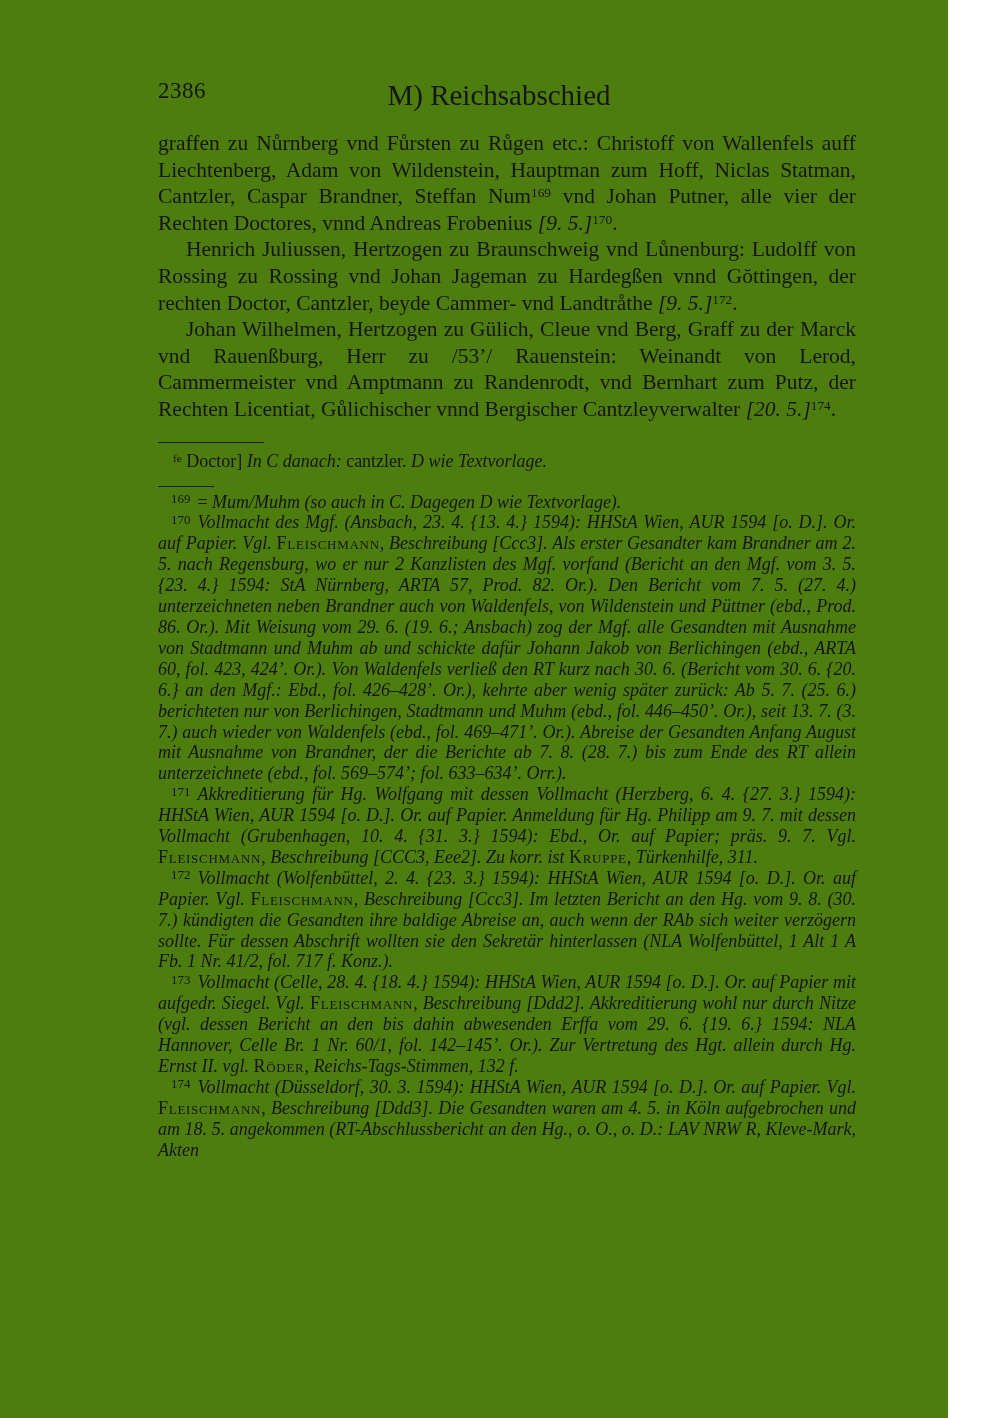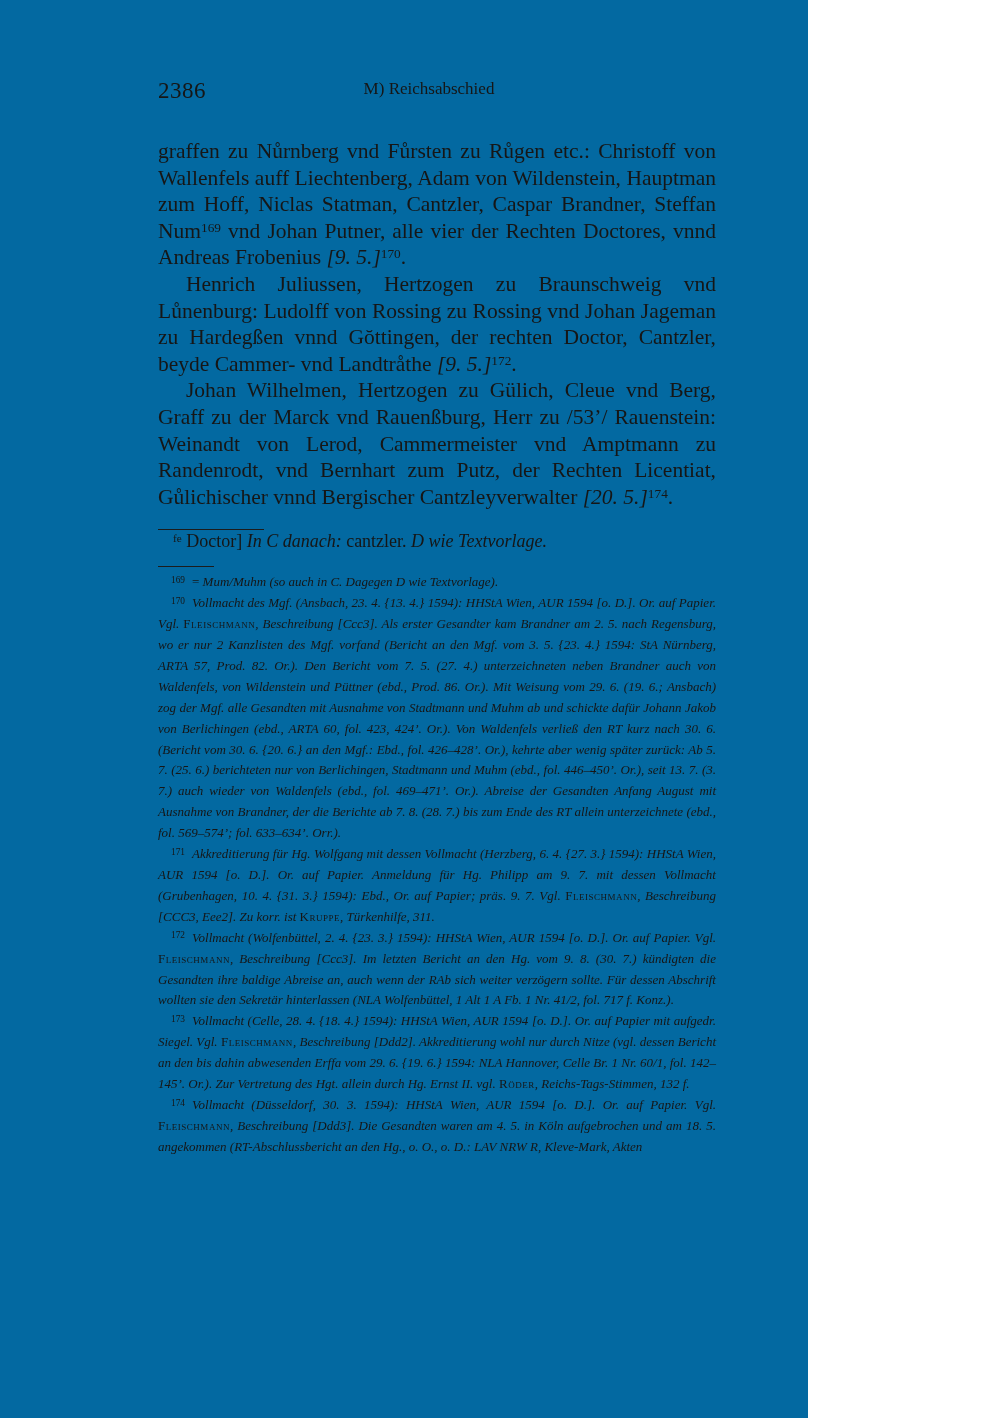--- a/index.html
+++ b/index.html
@@ -5,69 +5,70 @@
   html,body{margin:0;padding:0;}
   body{
     width:1004px;height:1418px;
     background:#ffffff;
     font-family:"Liberation Serif","DejaVu Serif",serif;
     color:#161616;
     overflow:hidden;
   }
   .page{
     position:relative;
-    width:808px;height:1418px;
+    width:948px;height:1418px;
     box-sizing:border-box;
     padding:78px 92px 0 158px;
-    background:#0369a1;
+    background:#4d7c0f;
   }
   .pagehead{
     position:relative;
     height:30px;
     font-size:23px;
   }
   .page-number{
     position:absolute;left:0;top:0;
     letter-spacing:0.5px;
   }
   .running-header{
     position:absolute;left:0;right:16px;top:1px;
     text-align:center;
-    font-size:17px;
+    font-size:29px;
   }
   .maintext{
-    margin-top:30px;
+    margin-top:22px;
     font-size:21.5px;
     line-height:26.6px;
     text-align:justify;
   }
   .para{margin:0;}
   .para.indent{text-indent:28px;}
 
   .seg-r{font-style:normal;}
   .seg-i{font-style:italic;}
   .seg-sc{font-style:normal;font-variant:small-caps;letter-spacing:0.04em;font-family:Liberation Serif, serif;}
   .seg-sup{font-style:normal;font-size:0.62em;vertical-align:0.45em;line-height:0;}
 
   .rule{
     border:0;border-top:1.6px solid #1c1c1c;
     margin:0;padding:0;
   }
   .rule-apparatus{width:106px;margin-top:19px;}
   .rule-footnotes{width:56px;margin-top:13px;}
 
   .apparatus{
+    margin-top:7px;
     font-size:18px;
     line-height:23px;
     text-indent:15px;
     text-align:justify;
   }
   .footnotes{
     margin-top:5px;
-    font-size:13px;
+    font-size:18px;
     line-height:20.9px;
     text-align:justify;
   }
   .footnote{
     margin:0;
     text-indent:13px;
   }
   .fn-num{
     font-style:normal;
     font-size:0.72em;

